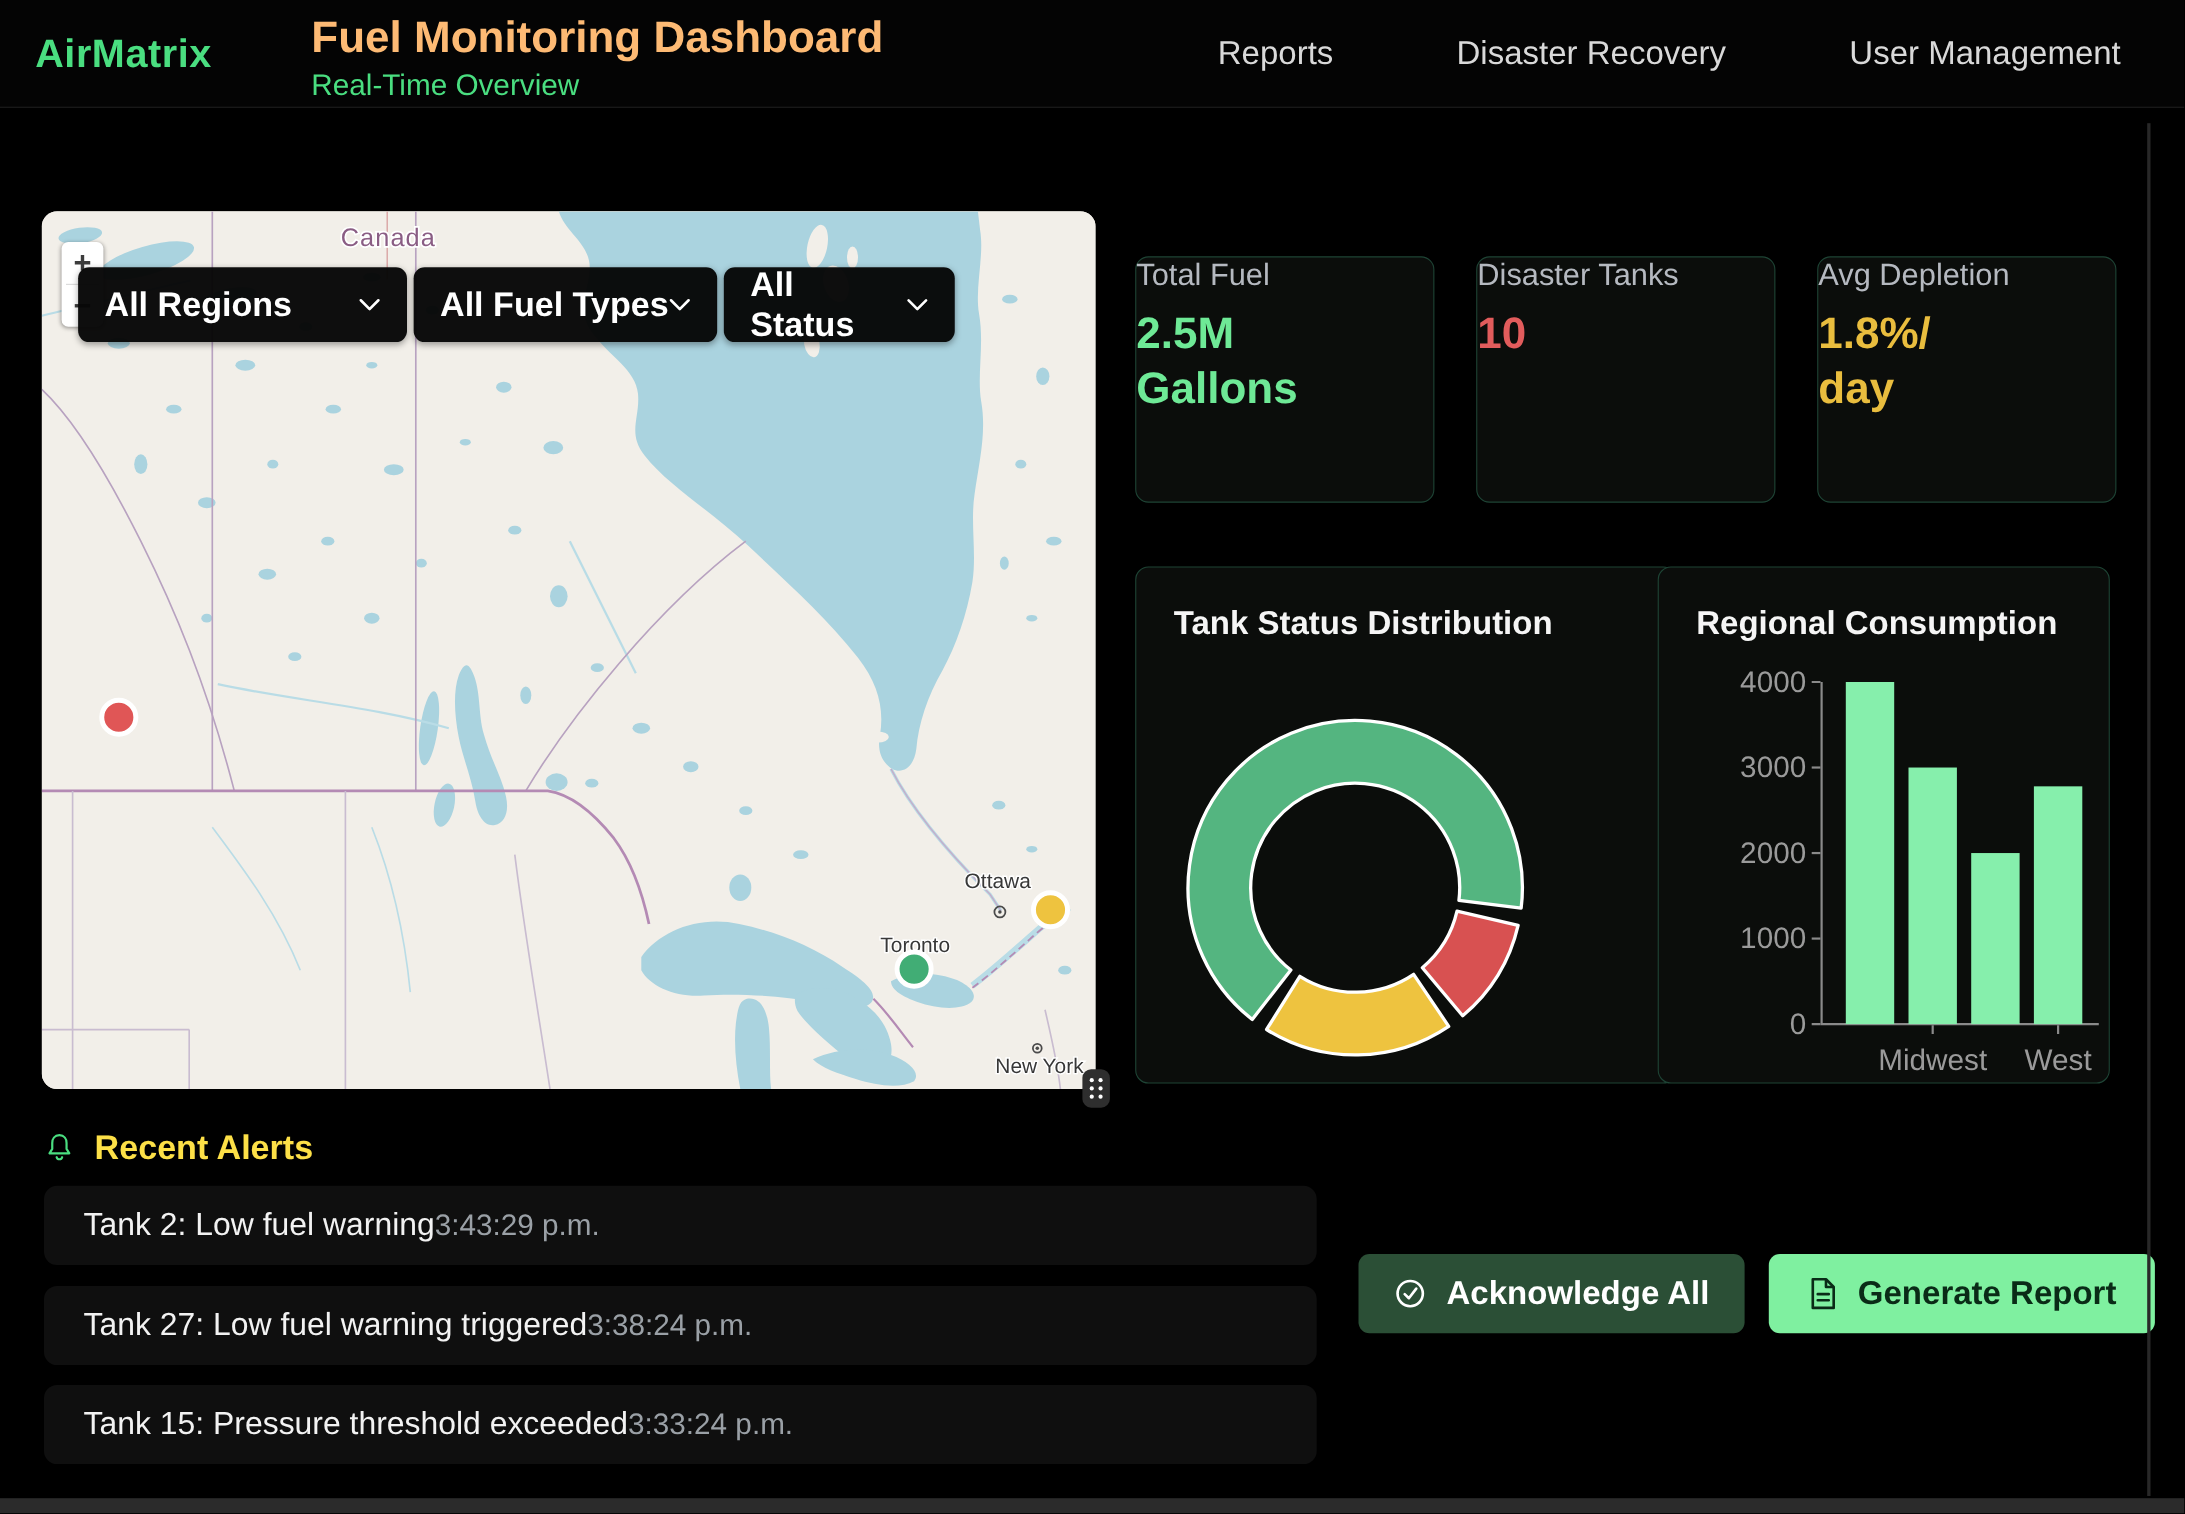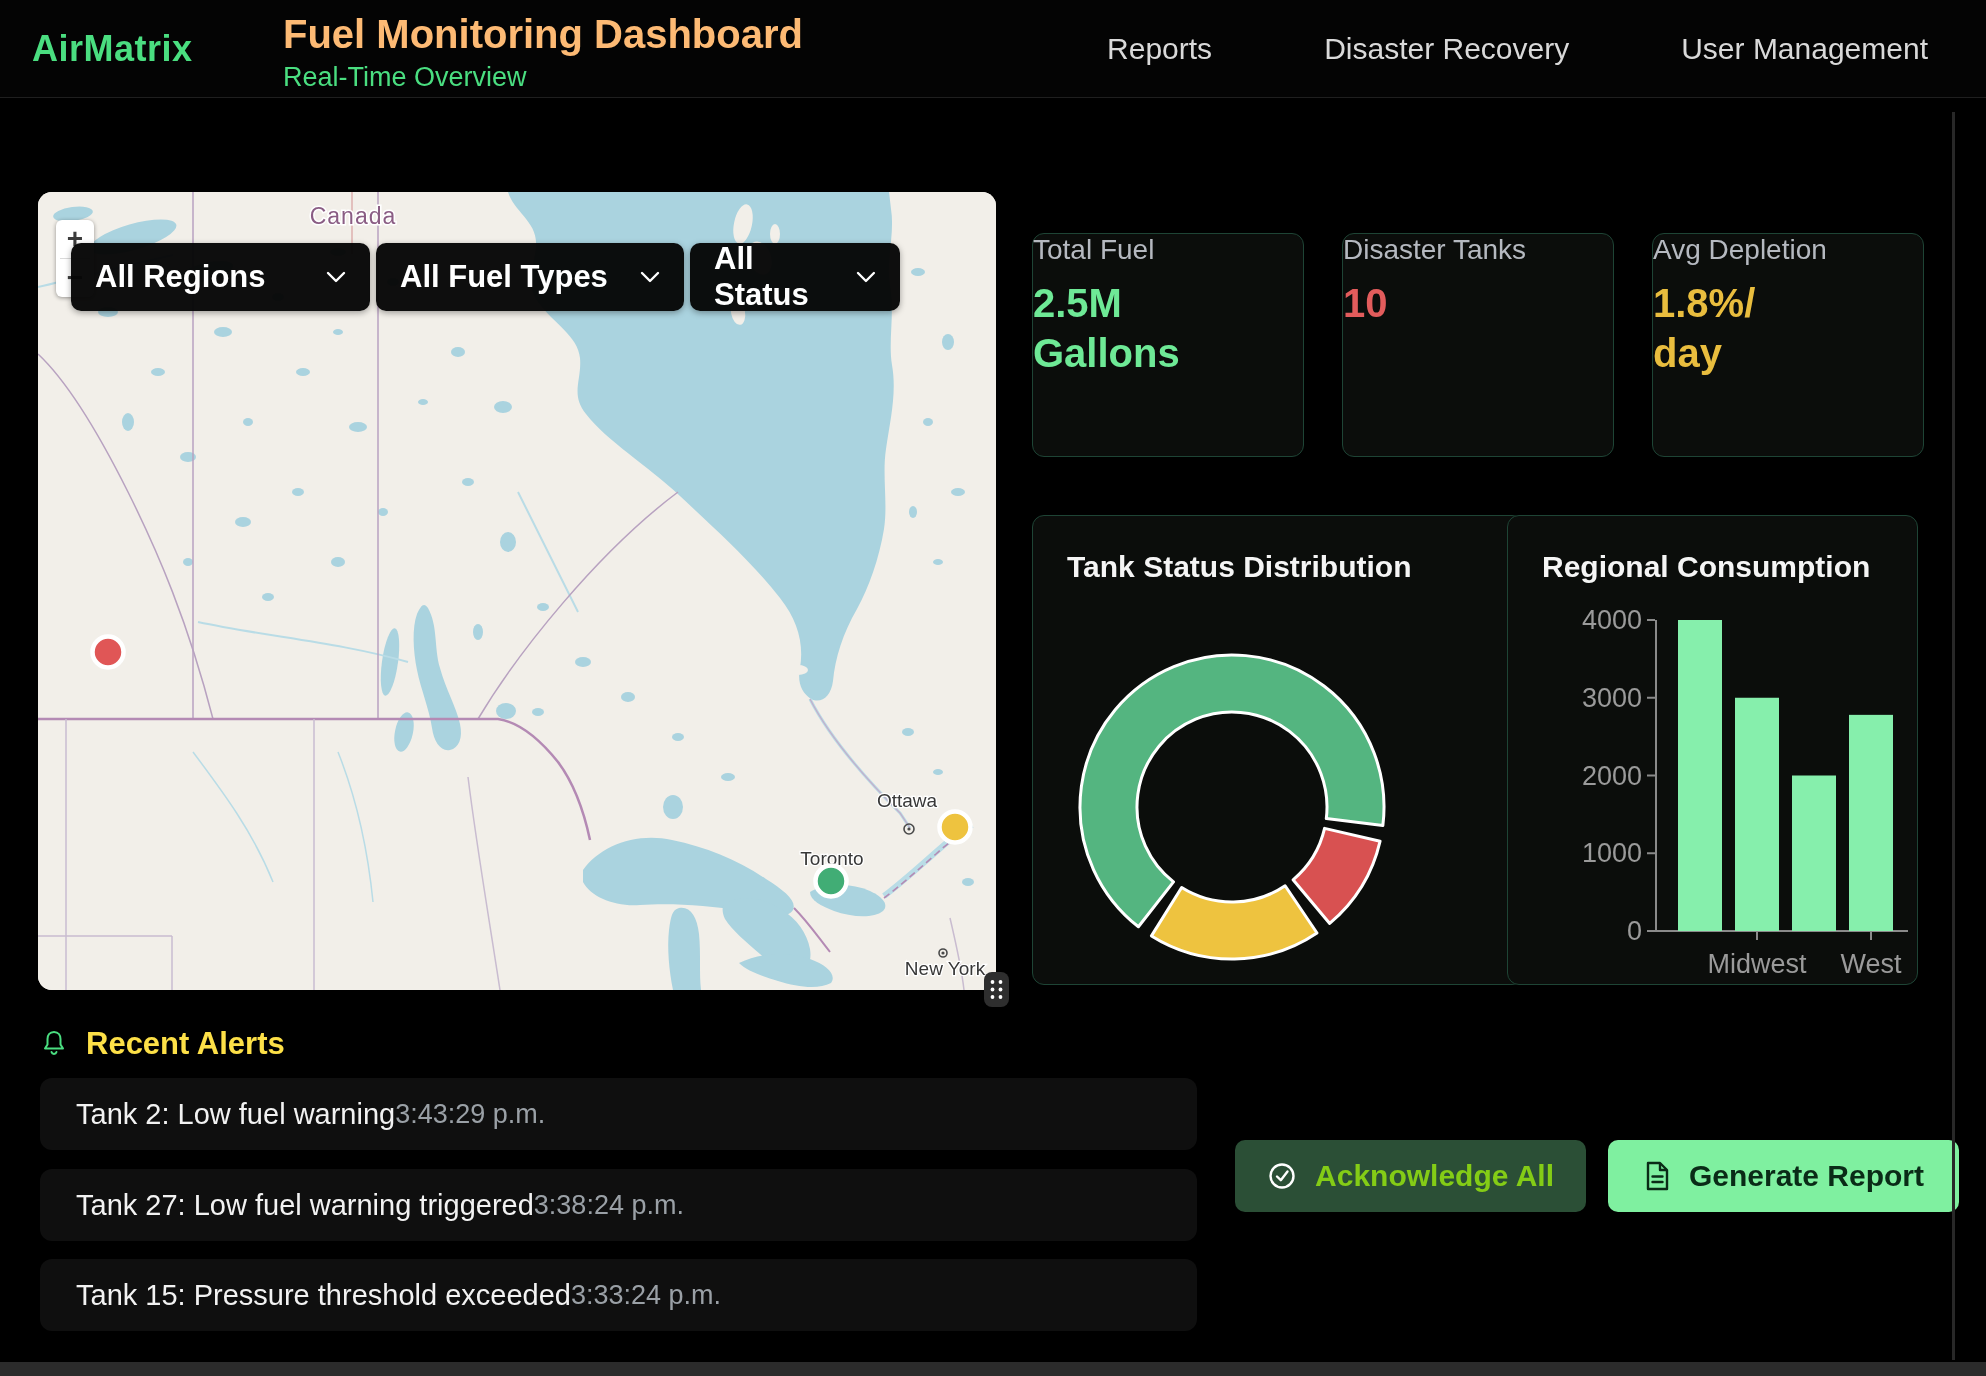--- a/index.html
+++ b/index.html
@@ -38,21 +38,21 @@
 
   
   .alerts-title-row{position:absolute;left:40px;top:1026px;display:flex;align-items:center;gap:18px;}
   .alerts-title{font-size:31px;font-weight:bold;color:#fde047;}
   .alert-row{position:absolute;left:40px;width:1157px;height:72px;background:#0f0f0f;border-radius:12px;display:flex;align-items:center;justify-content:flex-start;padding:0 36px;cursor:pointer;}
   .alert-msg{font-size:29px;color:#f2f2f2;}
   .alert-time{font-size:27px;color:#9aa0a6;}
 
   
   .btn{position:absolute;top:1140px;width:351px;height:72px;border-radius:10px;display:flex;align-items:center;justify-content:center;gap:18px;font-size:30px;font-weight:bold;cursor:pointer;border:none;}
-  .btn-ack{left:1235px;background:#2b4f36;color:#84cc16;}
+  .btn-ack{left:1235px;background:#2b4f36;color:#ffffff;}
   .btn-gen{left:1608px;background:#7ff0a0;color:#0a2b17;}
 
   .vrule{position:absolute;left:1952px;top:112px;width:3px;height:1248px;background:#282828;}
   .footer-strip{position:absolute;left:0;bottom:0;width:1986px;height:14px;background:#2b2b2b;}
 </style>
 </head>
 <body>
 
 <div class="stage">
 
@@ -189,21 +189,21 @@
         </div>
     </div>
 
     <div class="filters" id="filters">
         <div class="pill" style="width: 299px;">
           <span>All Regions</span>
           <svg width="20" height="12" viewBox="0 0 20 12">
             <path d="M2 2 L10 10 L18 2" fill="none" stroke="#ffffff" stroke-width="2.4" stroke-linecap="round" stroke-linejoin="round"></path>
           </svg>
         </div>
-        <div class="pill" style="width: 308px;">
+        <div class="pill" style="width: 276px;">
           <span>All Fuel Types</span>
           <svg width="20" height="12" viewBox="0 0 20 12">
             <path d="M2 2 L10 10 L18 2" fill="none" stroke="#ffffff" stroke-width="2.4" stroke-linecap="round" stroke-linejoin="round"></path>
           </svg>
         </div>
         <div class="pill" style="width: 210px;">
           <span>All Status</span>
           <svg width="20" height="12" viewBox="0 0 20 12">
             <path d="M2 2 L10 10 L18 2" fill="none" stroke="#ffffff" stroke-width="2.4" stroke-linecap="round" stroke-linejoin="round"></path>
           </svg>

